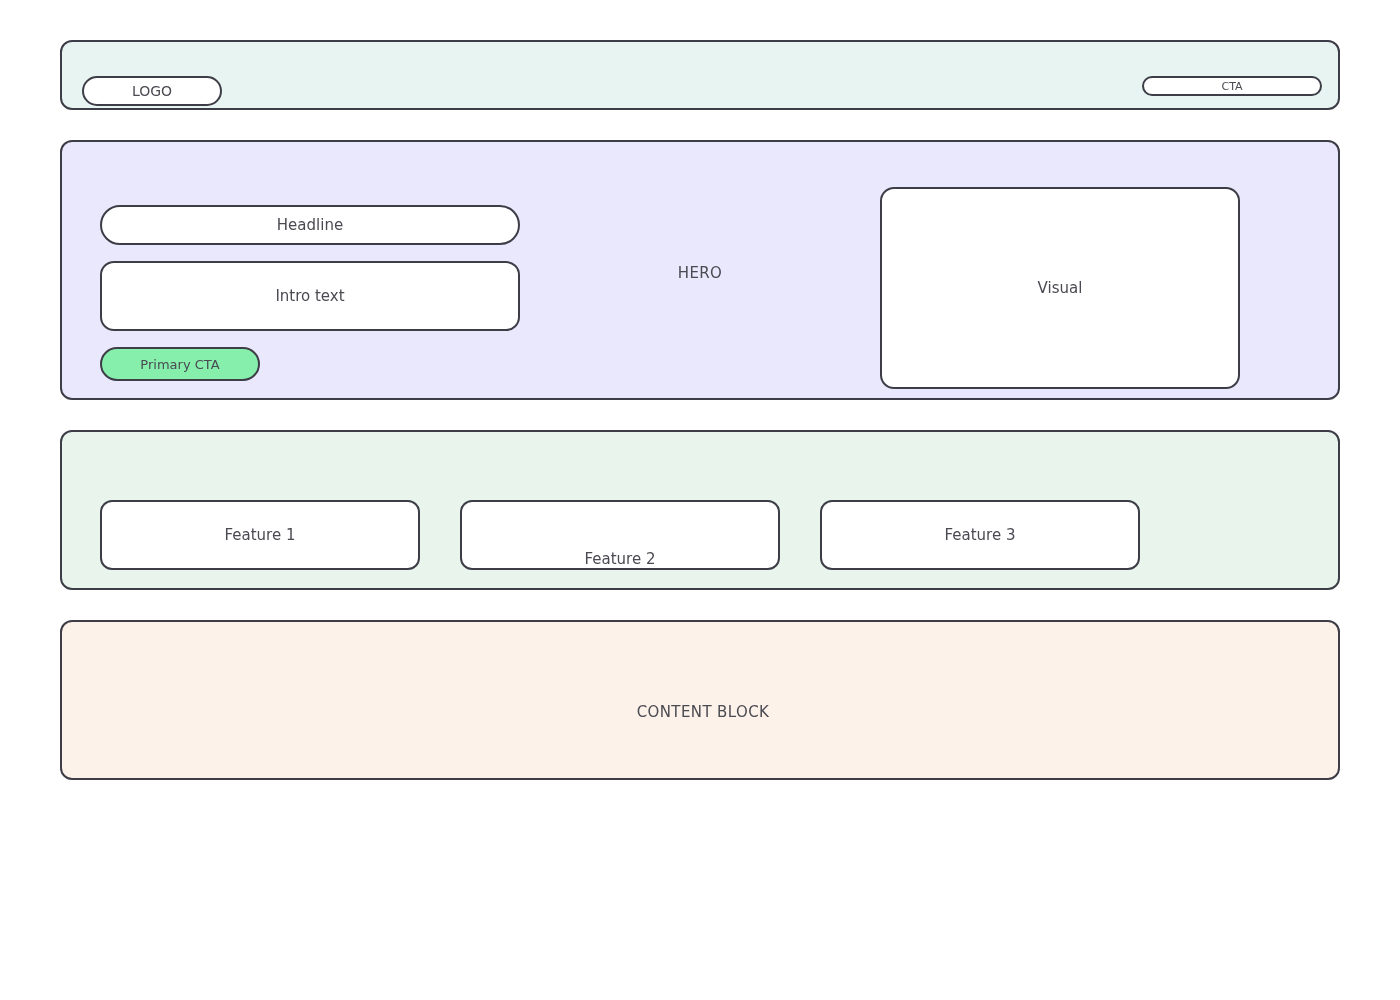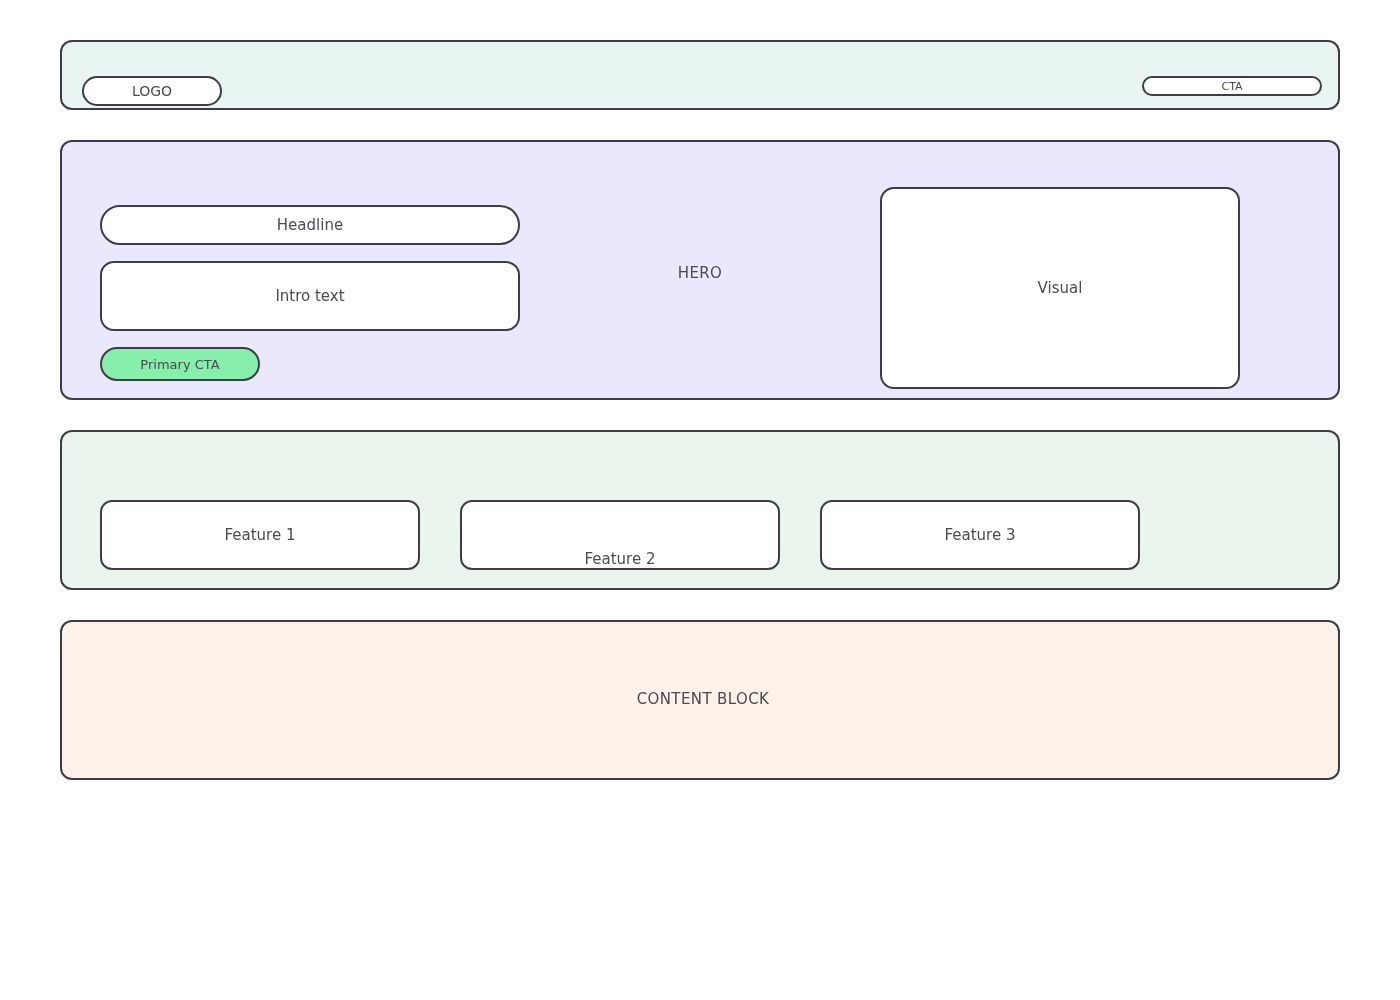--- a/index.html
+++ b/index.html
@@ -128,21 +128,21 @@
   #feature-card-0 { left: 38px; }
   #feature-card-1 { left: 398px; align-items: flex-end; }
   #feature-card-2 { left: 758px; }
 
   
   #content-section {
     top: 620px;
     height: 160px;
     background: #fdf2e9;
   }
-  #content-label { top: 68px; margin-left: 6px; }
+  #content-label { top: 81px; margin-left: 6px; }
 
   
   #final-cta-section {
     top: 810px;
     height: 118px;
     background: #e8edfb;
   }
   #final-cta-label { top: 51px; }
 </style>
 </head>

